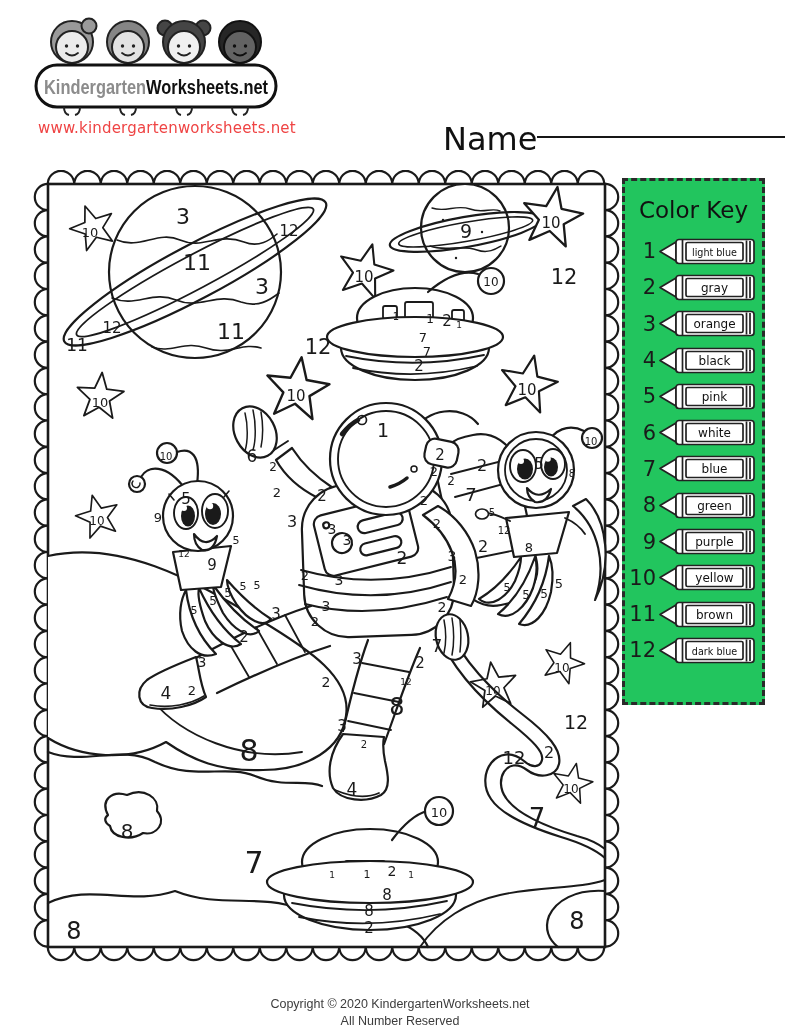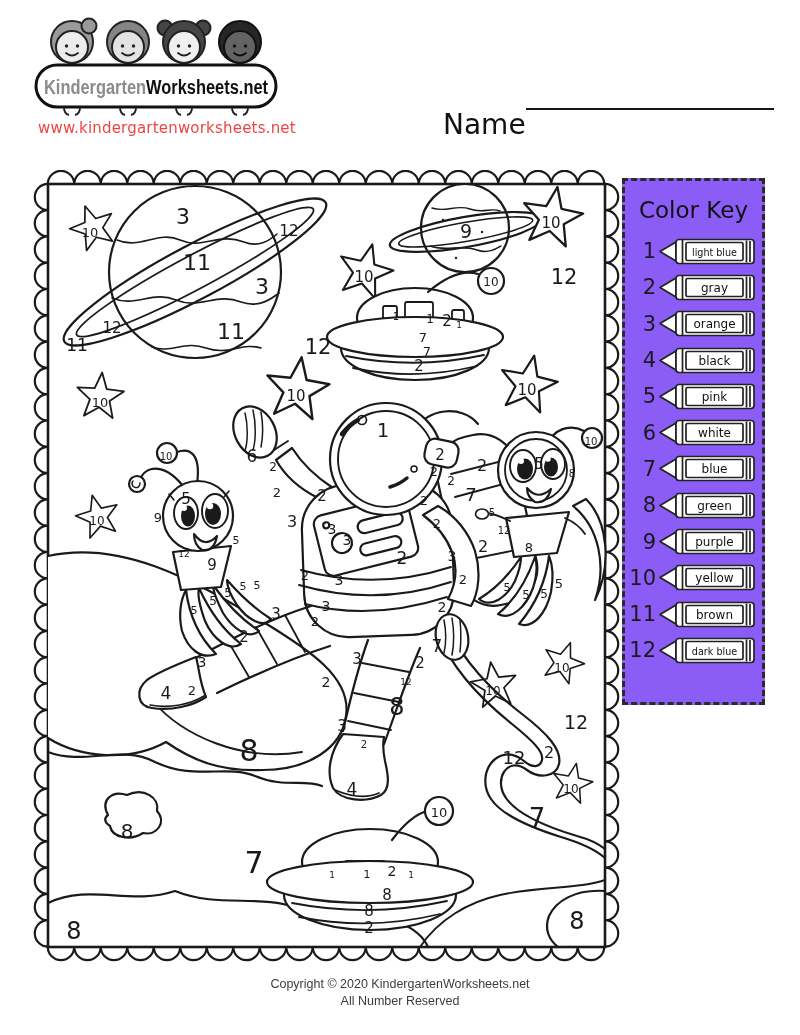--- a/index.html
+++ b/index.html
@@ -2,33 +2,33 @@
 <html><head>
 <meta charset="utf-8">
 <style>
   html,body{margin:0;padding:0}
   body{width:800px;height:1035px;position:relative;background:#fff;overflow:hidden;
        font-family:"DejaVu Sans",sans-serif;color:#1a1a1a}
   .page{position:absolute;inset:0}
   .logo-svg{position:absolute;left:34px;top:14px}
   .logo-url{position:absolute;left:38px;top:119px;font-size:15px;color:#ef4444;letter-spacing:.2px}
   .title{position:absolute;left:283px;top:30px;font-size:27px;font-weight:400;color:#111;white-space:nowrap;letter-spacing:.3px}
-  .name-row{position:absolute;left:443px;top:108px;display:flex;align-items:flex-start;font-size:28px;color:#111}
+  .name-row{position:absolute;left:443px;top:120px;display:flex;align-items:center;font-size:32px;color:#111}
   .name-line{display:inline-block;width:248px;height:0;border-bottom:2px solid #161616;margin-bottom:4px}
   .scene{position:absolute;left:30px;top:170px}
   .color-key{position:absolute;left:622px;top:178px;width:143px;height:527px;
-             border:3px dashed #2a2a2a;box-sizing:border-box;background:#8b5cf6}
+             border:3px dashed #2a2a2a;box-sizing:border-box;background:#22c55e}
   .ck-title{text-align:center;font-size:23px;font-weight:400;margin:16px 0 10px;color:#111}
   .ck-rows{padding:0 4px}
   .ck-row{display:flex;align-items:center;height:36.3px}
   .ck-num{width:27px;text-align:right;font-size:21px;padding-right:2px;flex:0 0 auto}
   .crayon{flex:0 0 auto;display:block}
   .crayon .lbl{font-size:12px;font-family:"DejaVu Sans",sans-serif}
   .crayon .lbl.small{font-size:9.6px}
-  .footer{position:absolute;left:0;right:0;top:976px;text-align:center;font-size:12.5px;
+  .footer{position:absolute;left:0;right:0;top:996px;text-align:center;font-size:12.5px;
           color:#3c3c3c;line-height:1.35;font-family:"Liberation Sans",sans-serif}
 </style>
 </head>
 <body>
 
 <div class="page">
 
   <svg class="logo-svg" width="244" height="104" viewBox="0 0 244 104">
     <g stroke-linecap="round">
 

